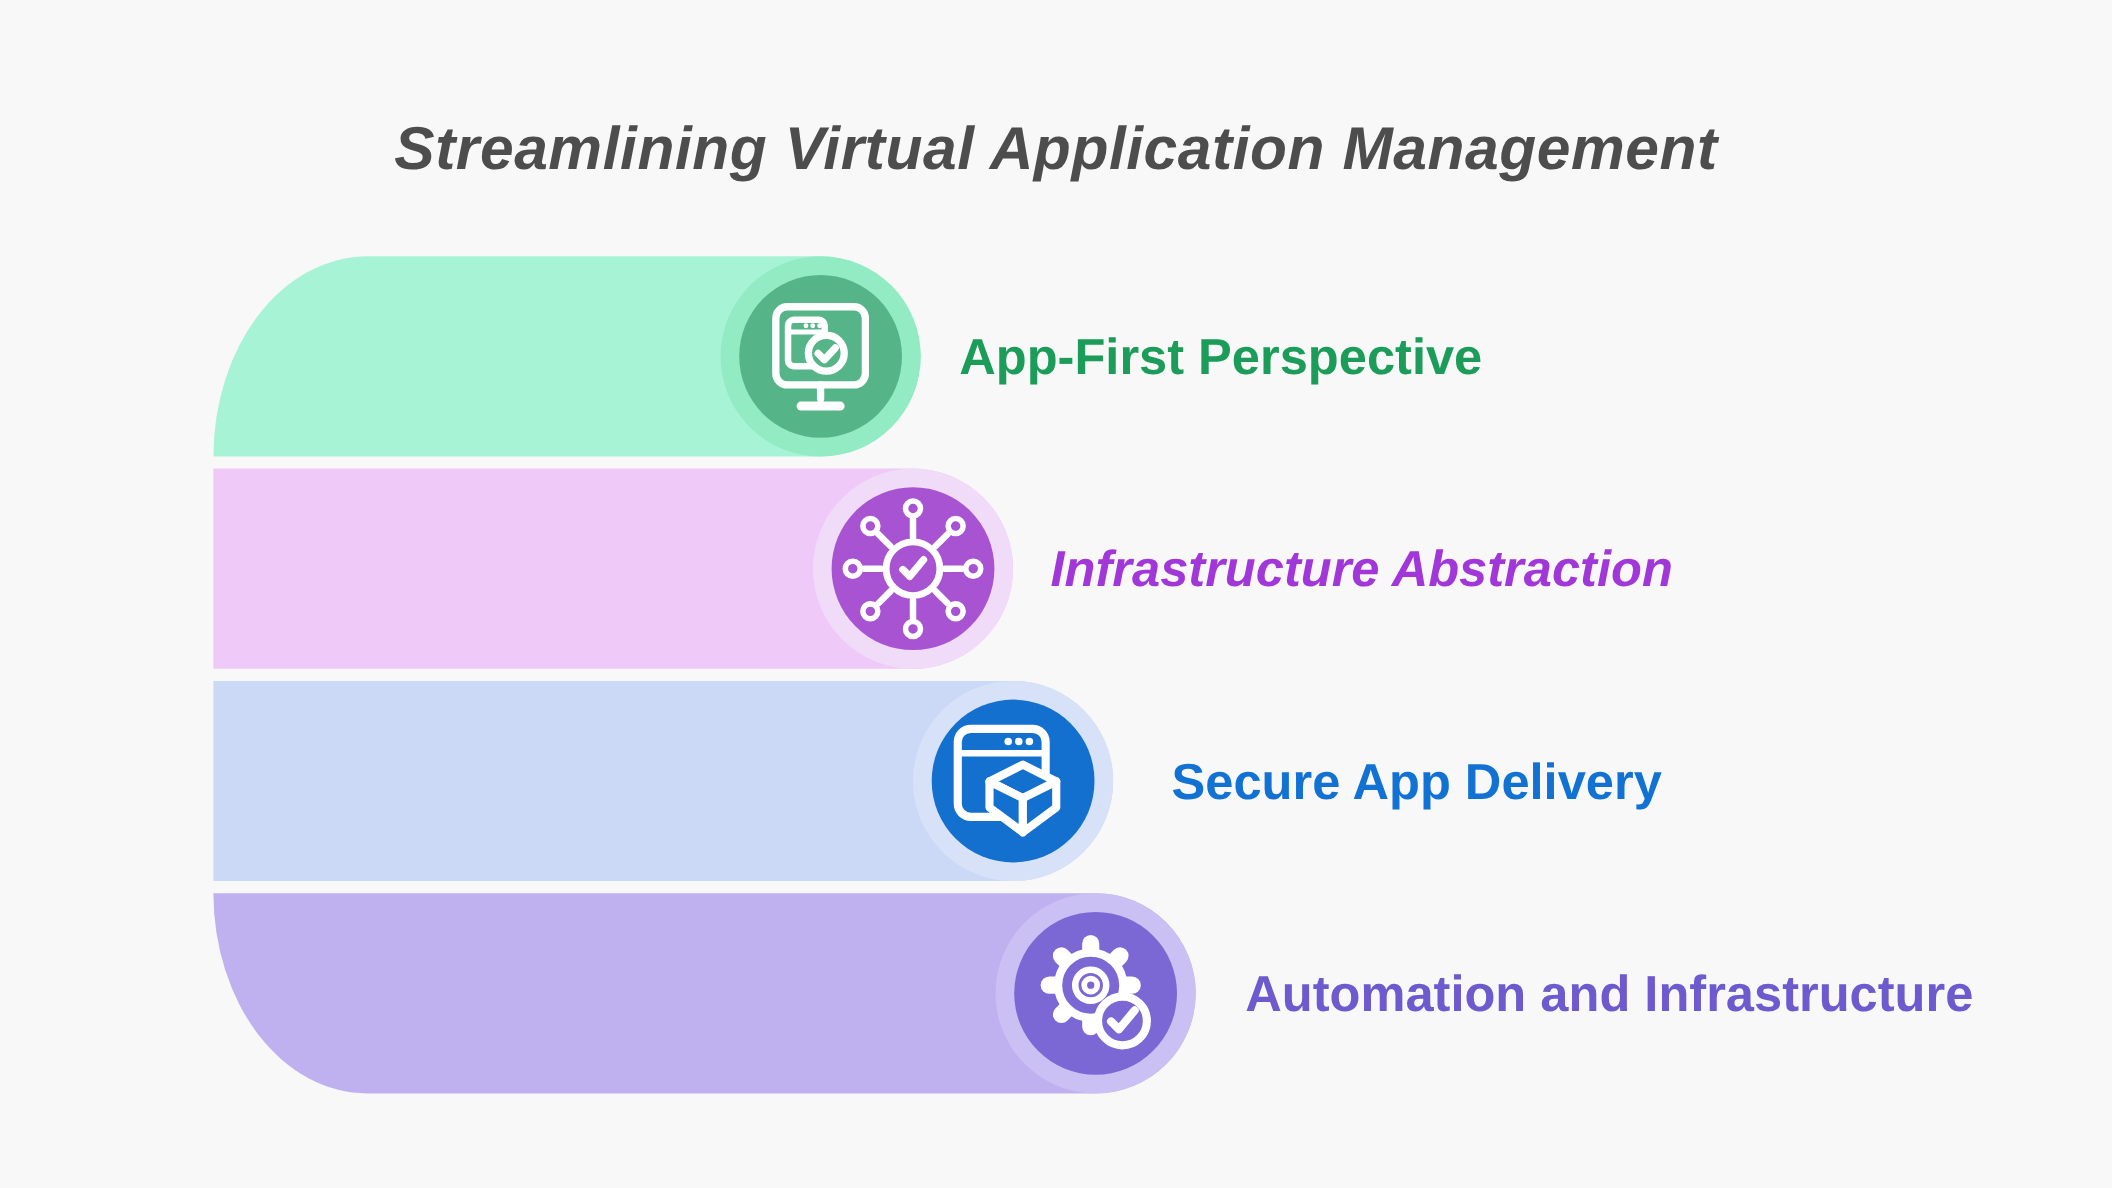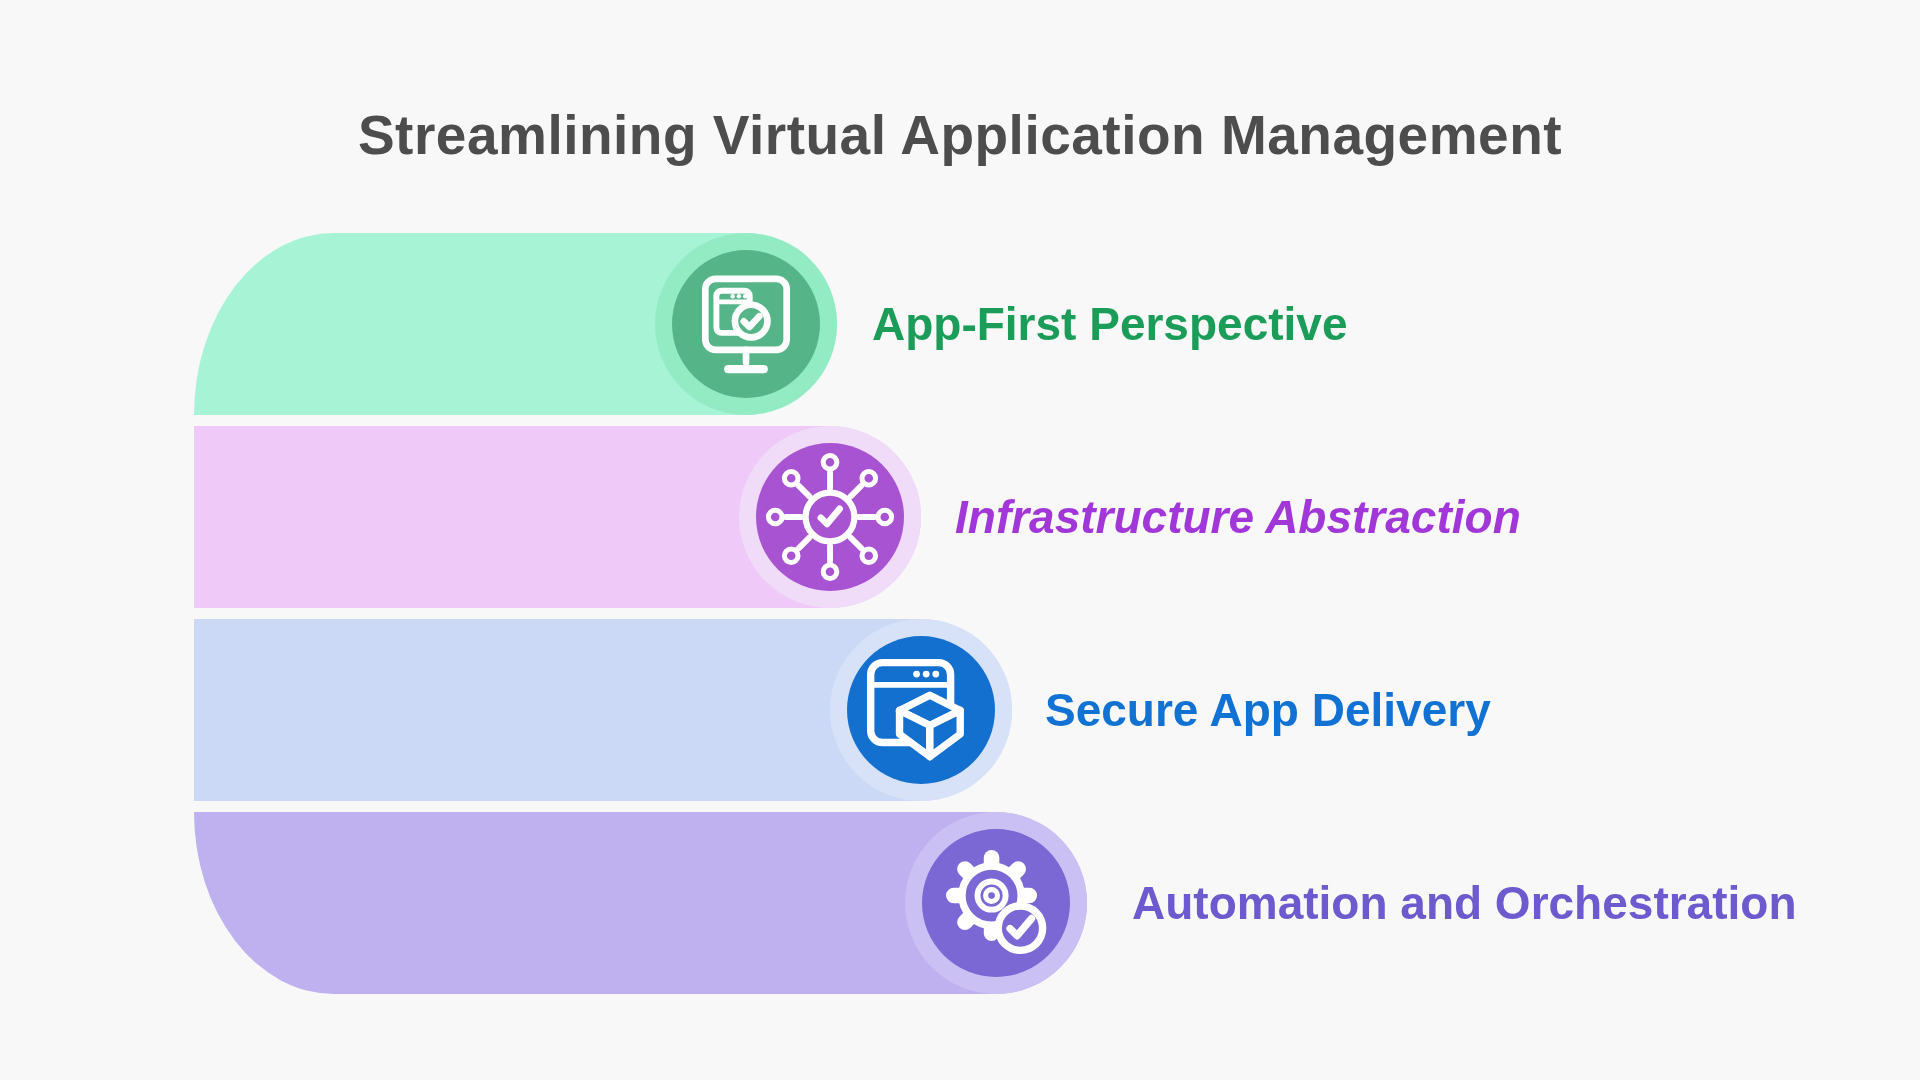--- a/index.html
+++ b/index.html
@@ -1,19 +1,19 @@
 <!DOCTYPE html>
 <html><head>
 <meta charset="utf-8">
 <style>
   html,body{margin:0;padding:0;}
   body{font-family:"Liberation Sans","DejaVu Sans",sans-serif;}
   .canvas{position:relative;width:1920px;height:1080px;overflow:hidden;}
   .title{position:absolute;left:0;top:103px;width:100%;text-align:center;
-         font-size:55px;font-weight:700;letter-spacing:.5px;margin:0;}
+         font-size:55px;font-weight:700;letter-spacing:.5px;margin:0;font-style:italic;}
   .row{position:absolute;left:0;top:0;width:1920px;height:0;}
   .bar{position:absolute;left:194px;height:182px;}
   .cap{position:absolute;width:182px;height:182px;border-radius:50%;}
   .icon-circle{position:absolute;width:148px;height:148px;border-radius:50%;
                display:flex;align-items:center;justify-content:center;}
   .icon-circle svg{display:block;}
   .label{position:absolute;height:60px;line-height:60px;font-size:46px;font-weight:700;white-space:nowrap;}
 
   
   .r1 .bar{top:233px;width:643px;border-radius:140px 91px 91px 0 / 182px 91px 91px 0;}
@@ -99,21 +99,21 @@
         <rect x="16" y="18" width="54" height="54" rx="8"></rect>
         <line x1="16" y1="33" x2="70" y2="33" stroke-width="4"></line>
         <circle cx="47" cy="25.7" r="2.3" fill="#FFFFFF" stroke="none"></circle>
         <circle cx="53.5" cy="25.7" r="2.3" fill="#FFFFFF" stroke="none"></circle>
         <circle cx="60" cy="25.7" r="2.3" fill="#FFFFFF" stroke="none"></circle>
         <path d="M56 40 L76.5 50.3 L56 60.5 L35.5 50.3 Z" style="fill: rgb(20, 112, 207);"></path>
         <path d="M35.5 50.3 L35.5 66.3 L56 81.5 L56 60.5 Z" style="fill: rgb(20, 112, 207);"></path>
         <path d="M76.5 50.3 L76.5 66.3 L56 81.5 L56 60.5 Z" style="fill: rgb(20, 112, 207);"></path>
       </svg>
     </div>
-    <div class="label" style="color: rgb(18, 114, 212);">Secure App Delivery</div>
+    <div class="label" style="color: rgb(18, 114, 212); margin-left: 20px;">Secure App Delivery</div>
   </section>
 
   <section class="row r4">
     <div class="bar" style="background: rgb(191, 177, 239);"></div>
     <div class="cap" style="background: rgb(203, 192, 243);"></div>
     <div class="icon-circle" style="background: rgb(123, 104, 213);">
       <svg viewBox="0 0 100 100" width="148" height="148" fill="none" stroke="#FFFFFF" stroke-width="5" stroke-linecap="round" stroke-linejoin="round">
         <g stroke-width="10.5">
           <line x1="64" y1="45" x2="72.5" y2="45"></line>
           <line x1="30" y1="45" x2="21.5" y2="45"></line>
@@ -124,16 +124,16 @@
           <line x1="59" y1="57" x2="65" y2="63"></line>
           <line x1="35" y1="57" x2="29" y2="63"></line>
         </g>
         <circle cx="47" cy="45" r="20" style="fill: rgb(123, 104, 213);"></circle>
         <circle cx="47" cy="45" r="9.5" stroke-width="4"></circle>
         <circle cx="47" cy="45" r="4" stroke-width="3.5"></circle>
         <circle cx="66.5" cy="67" r="15" style="fill: rgb(123, 104, 213);"></circle>
         <path d="M59.5 67.3 L64.3 72.1 L74 60.5"></path>
       </svg>
     </div>
-    <div class="label" style="color: rgb(108, 90, 206);">Automation and Orchestration</div>
+    <div class="label" style="color: rgb(108, 90, 206);">Automation and Infrastructure</div>
   </section>
 
 </div>
 
 </body></html>

